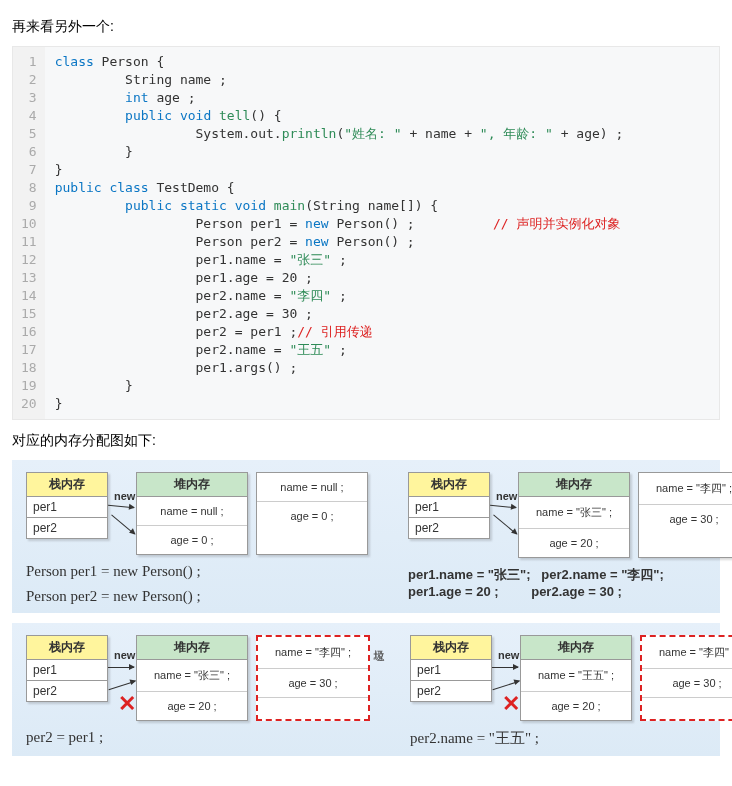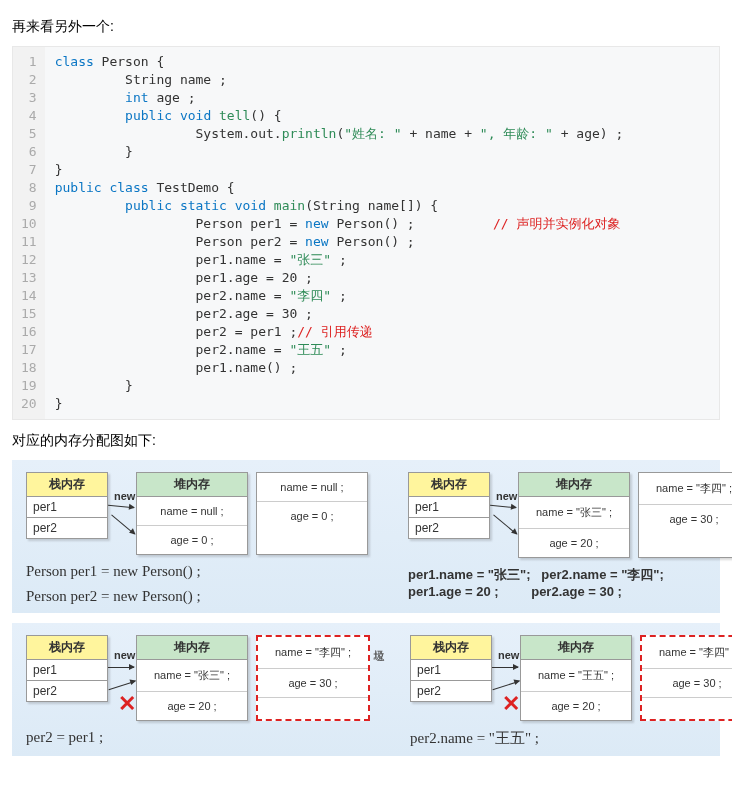--- a/index.html
+++ b/index.html
@@ -148,21 +148,21 @@
 <span class="kw">public class </span><span>TestDemo {</span>
          <span class="kw">public static void </span><span class="fn">main</span><span>(String name[]) {</span>
 <span>                  Person per1 = </span><span class="kw">new</span><span> Person() ;          </span><span class="cmt">// 声明并实例化对象</span>
 <span>                  Person per2 = </span><span class="kw">new</span><span> Person() ;</span>
 <span>                  per1.name = </span><span class="str">"张三"</span><span> ;</span>
 <span>                  per1.age = 20 ;</span>
 <span>                  per2.name = </span><span class="str">"李四"</span><span> ;</span>
 <span>                  per2.age = 30 ;</span>
 <span>                  per2 = per1 ;</span><span class="cmt">// 引用传递</span>
 <span>                  per2.name = </span><span class="str">"王五"</span><span> ;</span>
-<span>                  per1.name() ;</span>
+<span>                  per1.args() ;</span>
 <span>         }</span>
 <span>}</span></div>
 </div>
 
 <p class="para">对应的内存分配图如下:</p>
 
 <div class="diagram-wrap">
   <div class="diagram-row">
 
     <div class="half">

